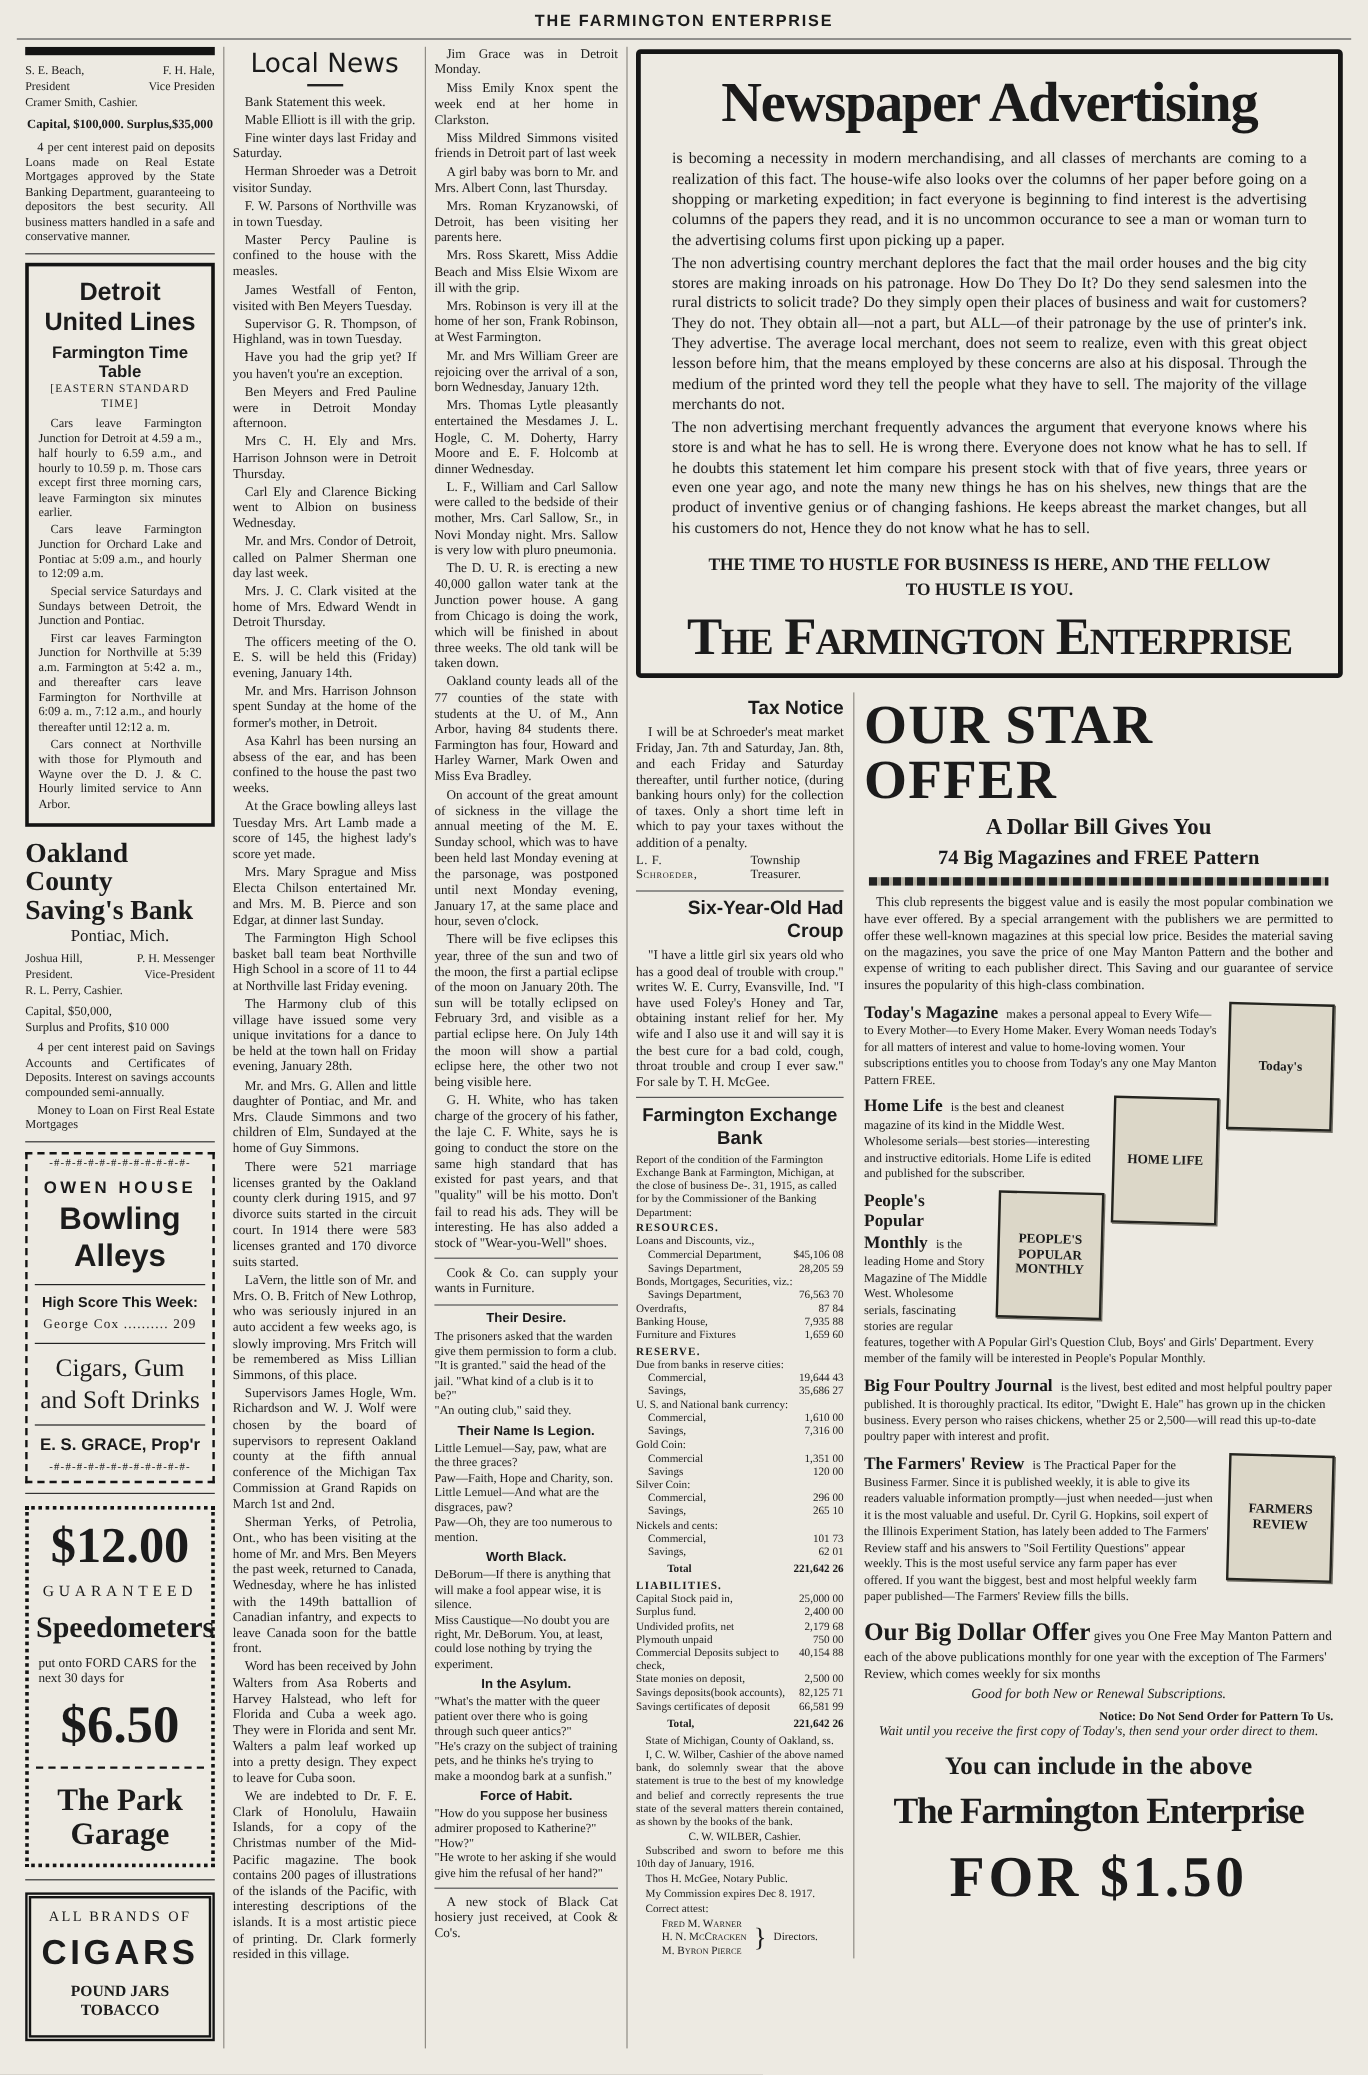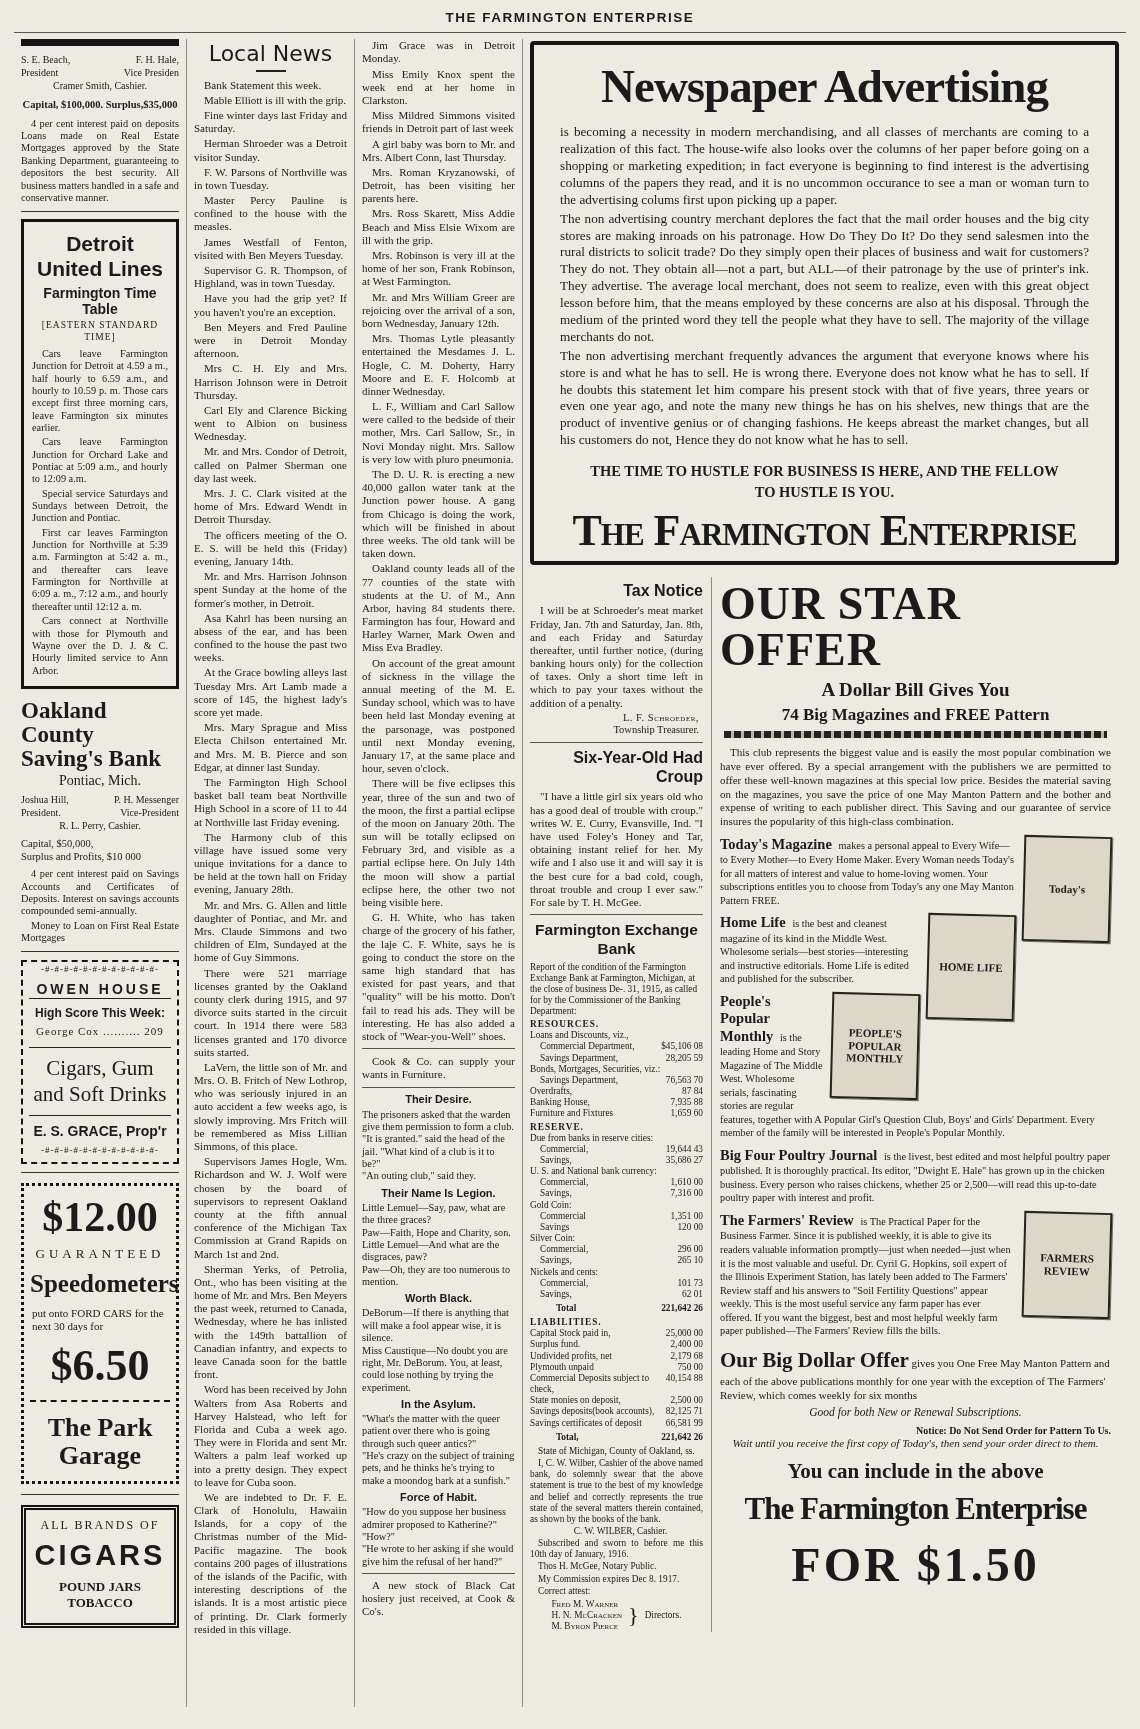--- a/index.html
+++ b/index.html
@@ -18,21 +18,21 @@
   .col{overflow:hidden; padding:0 7px; height:1668px;}
   .col + .col{border-left:1px solid #8f8c84;}
   p{margin:0 0 2px 0; text-indent:10px; text-align:justify;}
   hr.rule{border:none; border-top:1.5px solid #333; margin:7px 0;}
   hr.thin{border:none; border-top:1px solid #555; margin:5px 0;}
 
   
   .topbar{height:7px; background:#141414; margin-bottom:8px;}
   .pontiac-title{font-size:25px; font-weight:bold; line-height:1.05; margin:0 0 6px 0;}
   .officers{display:flex; justify-content:space-between; font-size:10px; margin-bottom:1px;}
-  .centerline{text-align:center; font-size:10px; margin-bottom:2px;}
+  .centerline{text-align:left; font-size:10px; margin-bottom:2px;}
   .capital{text-align:center; font-size:10.5px; margin:7px 0 6px 0; font-weight:bold;}
   .adbody p{font-size:10.3px;}
   .dul-box{border:3px solid #141414; padding:7px 8px; margin:6px 0 10px 0;}
   .dul-title{font-family:"Liberation Sans","DejaVu Sans",sans-serif; font-weight:bold; font-size:21px; text-align:center; margin:2px 0 3px 0;}
   .dul-sub{font-family:"Liberation Sans","DejaVu Sans",sans-serif; font-weight:bold; font-size:14px; text-align:center; margin-bottom:2px;}
   .dul-est{text-align:center; font-size:9.5px; letter-spacing:1px; margin-bottom:5px;}
   .oak-title{font-size:23px; font-weight:bold; line-height:1.05; margin:4px 0 2px 0;}
   .oak-sub{text-align:center; font-size:14px; margin-bottom:4px;}
   .bowl-box{border:2px dashed #141414; padding:2px 6px 6px 6px; margin:8px 0;}
   .bowl-border{font-size:9px; text-align:center; letter-spacing:1px; overflow:hidden; white-space:nowrap; color:#141414;}
@@ -63,21 +63,21 @@
   .bigad-title{font-size:47px; font-weight:bold; text-align:center; line-height:1; margin:8px 0 14px 0; letter-spacing:-1px;}
   .bigad p{font-size:13.2px; line-height:1.28; text-indent:0; margin-bottom:2px;}
   .bigad-hustle{font-weight:bold; font-size:14.5px; text-align:center; margin:12px 30px 6px 30px; line-height:1.45;}
   .bigad-brand{font-variant:small-caps; font-weight:bold; font-size:44px; text-align:center; line-height:1; margin-top:6px; letter-spacing:-1px;}
 
   .subcols{display:grid; grid-template-columns:182px auto;}
   .subcol{padding:0 8px; overflow:hidden;}
   .subcol.mid{border-right:1px solid #8f8c84; padding-left:0;}
 
   .sec-title{font-family:"Liberation Sans","DejaVu Sans",sans-serif; font-weight:bold; font-size:16px; text-align:right; margin:4px 0 4px 0;}
-  .sig{display:flex; flex-direction:column; align-items:flex-end; font-size:10.5px; padding-right:4px; margin:2px 0 4px 0;}
+  .sig{display:flex; flex-direction:row; align-items:flex-end; font-size:10.5px; padding-right:4px; margin:2px 0 4px 0;gap:30px;}
   .sig .name{font-variant:small-caps; letter-spacing:.5px;}
 
   .bank-title{font-family:"Liberation Sans","DejaVu Sans",sans-serif; font-weight:bold; font-size:15.5px; text-align:center; margin:6px 0 4px 0;}
   .bank-intro{font-size:9.3px; line-height:1.18;}
   .bank-rows{font-size:9.3px; line-height:1.2; margin-top:2px;}
   .br{display:flex;}
   .br .t{flex:1;}
   .br .v{text-align:right; white-space:nowrap;}
   .br.ind .t{padding-left:10px;}
   .br.hdr{justify-content:center; font-weight:bold; letter-spacing:1px; margin-top:2px;}
@@ -177,20 +177,21 @@
           <p>4 per cent interest paid on Savings Accounts and Certificates of Deposits. Interest on savings accounts compounded semi-annually.</p>
           <p>Money to Loan on First Real Estate Mortgages</p>
         </div>
       </section>
 
       <hr class="rule">
 
       <section class="bowl-box">
         <div class="bowl-border">-#-#-#-#-#-#-#-#-#-#-#-#-</div>
         <div class="bowl-owen">OWEN HOUSE</div>
+        <div class="bowl-title">Bowling Alleys</div>
         <div class="bowl-high">High Score This Week:</div>
         <div class="bowl-score">George Cox .......... 209</div>
         <div class="bowl-cigars">Cigars, Gum and Soft Drinks</div>
         <div class="bowl-prop">E. S. GRACE, Prop'r</div>
         <div class="bowl-border" style="margin-top:5px;">-#-#-#-#-#-#-#-#-#-#-#-#-</div>
       </section>
 
       <hr class="rule">
 
       <section class="speed-box">

